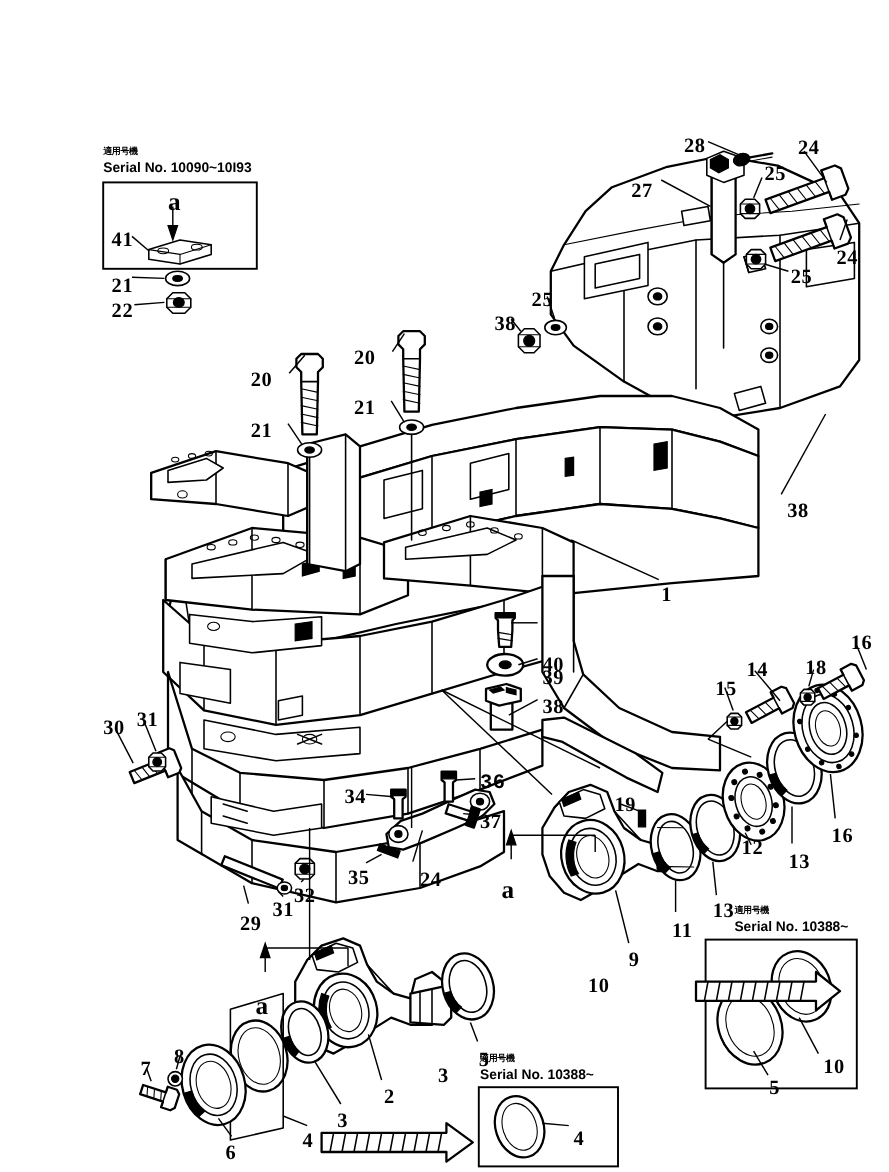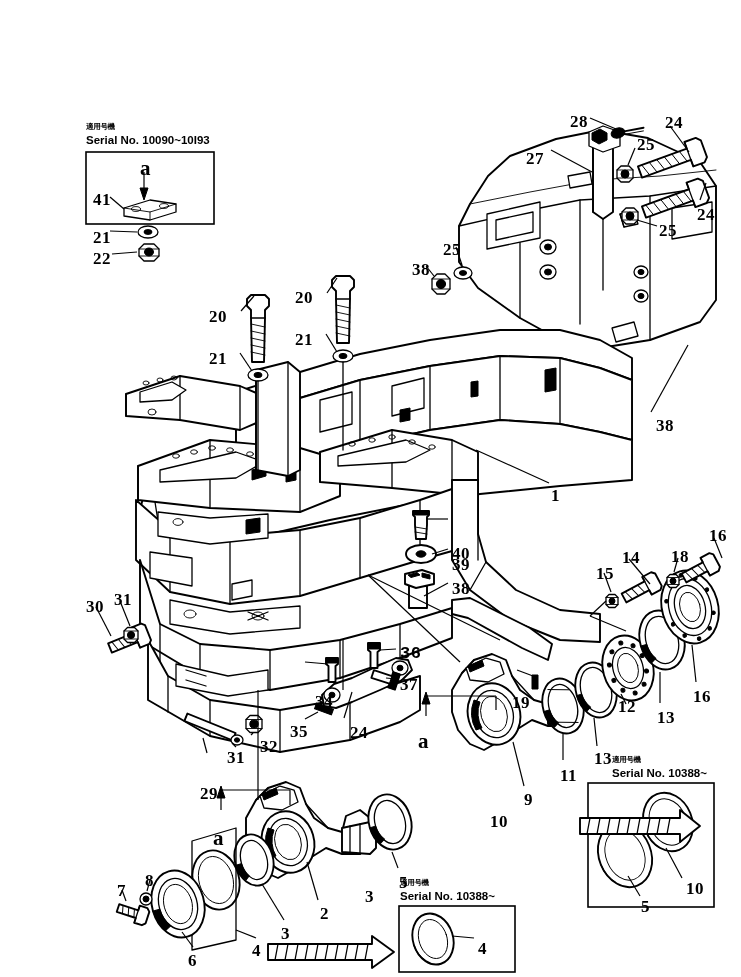--- a/index.html
+++ b/index.html
@@ -640,29 +640,29 @@
       <div class="lbl" style="left: 209px; top: 308px;">20</div>
       <div class="lbl" style="left: 209px; top: 350px;">21</div>
       <div class="lbl" style="left: 295px; top: 289px;">20</div>
       <div class="lbl" style="left: 295px; top: 331px;">21</div>
       <div class="lbl" style="left: 551px; top: 487px;">1</div>
       <div class="lbl" style="left: 452px; top: 516px; margin-top: 40px;">39</div>
       <div class="lbl" style="left: 452px; top: 545px;">40</div>
       <div class="lbl" style="left: 452px; top: 580px;">38</div>
       <div class="lbl" style="left: 86px; top: 598px;">30</div>
       <div class="lbl" style="left: 114px; top: 591px;">31</div>
-      <div class="lbl" style="left: 200px; top: 761px; margin-top: 24px;">29</div>
+      <div class="lbl" style="left: 200px; top: 761px;">29</div>
       <div class="lbl" style="left: 227px; top: 749px;">31</div>
-      <div class="lbl" style="left: 245px; top: 738px; margin-left: 15px;">32</div>
-      <div class="lbl" style="left: 287px; top: 693px; margin-left: 28px;">34</div>
+      <div class="lbl" style="left: 245px; top: 738px;">32</div>
+      <div class="lbl" style="left: 287px; top: 655px;">34</div>
       <div class="lbl" style="left: 290px; top: 723px;">35</div>
       <div class="lbl" style="left: 350px; top: 724px;">24</div>
       <div class="lbl" style="left: 400px; top: 645px; font-family: Liberation Mono, monospace;">36</div>
       <div class="lbl" style="left: 400px; top: 676px;">37</div>
-      <div class="lbl" style="left: 512px; top: 662px; margin-top: 32px;">19</div>
+      <div class="lbl" style="left: 512px; top: 662px;">19</div>
       <div class="lbl" style="left: 524px; top: 791px;">9</div>
       <div class="lbl" style="left: 560px; top: 767px;">11</div>
       <div class="lbl" style="left: 490px; top: 813px;">10</div>
       <div class="lbl" style="left: 594px; top: 750px;">13</div>
       <div class="lbl" style="left: 596px; top: 565px;">15</div>
       <div class="lbl" style="left: 622px; top: 549px;">14</div>
       <div class="lbl" style="left: 671px; top: 548px;">18</div>
       <div class="lbl" style="left: 709px; top: 527px;">16</div>
       <div class="lbl" style="left: 693px; top: 688px;">16</div>
       <div class="lbl" style="left: 657px; top: 709px;">13</div>

